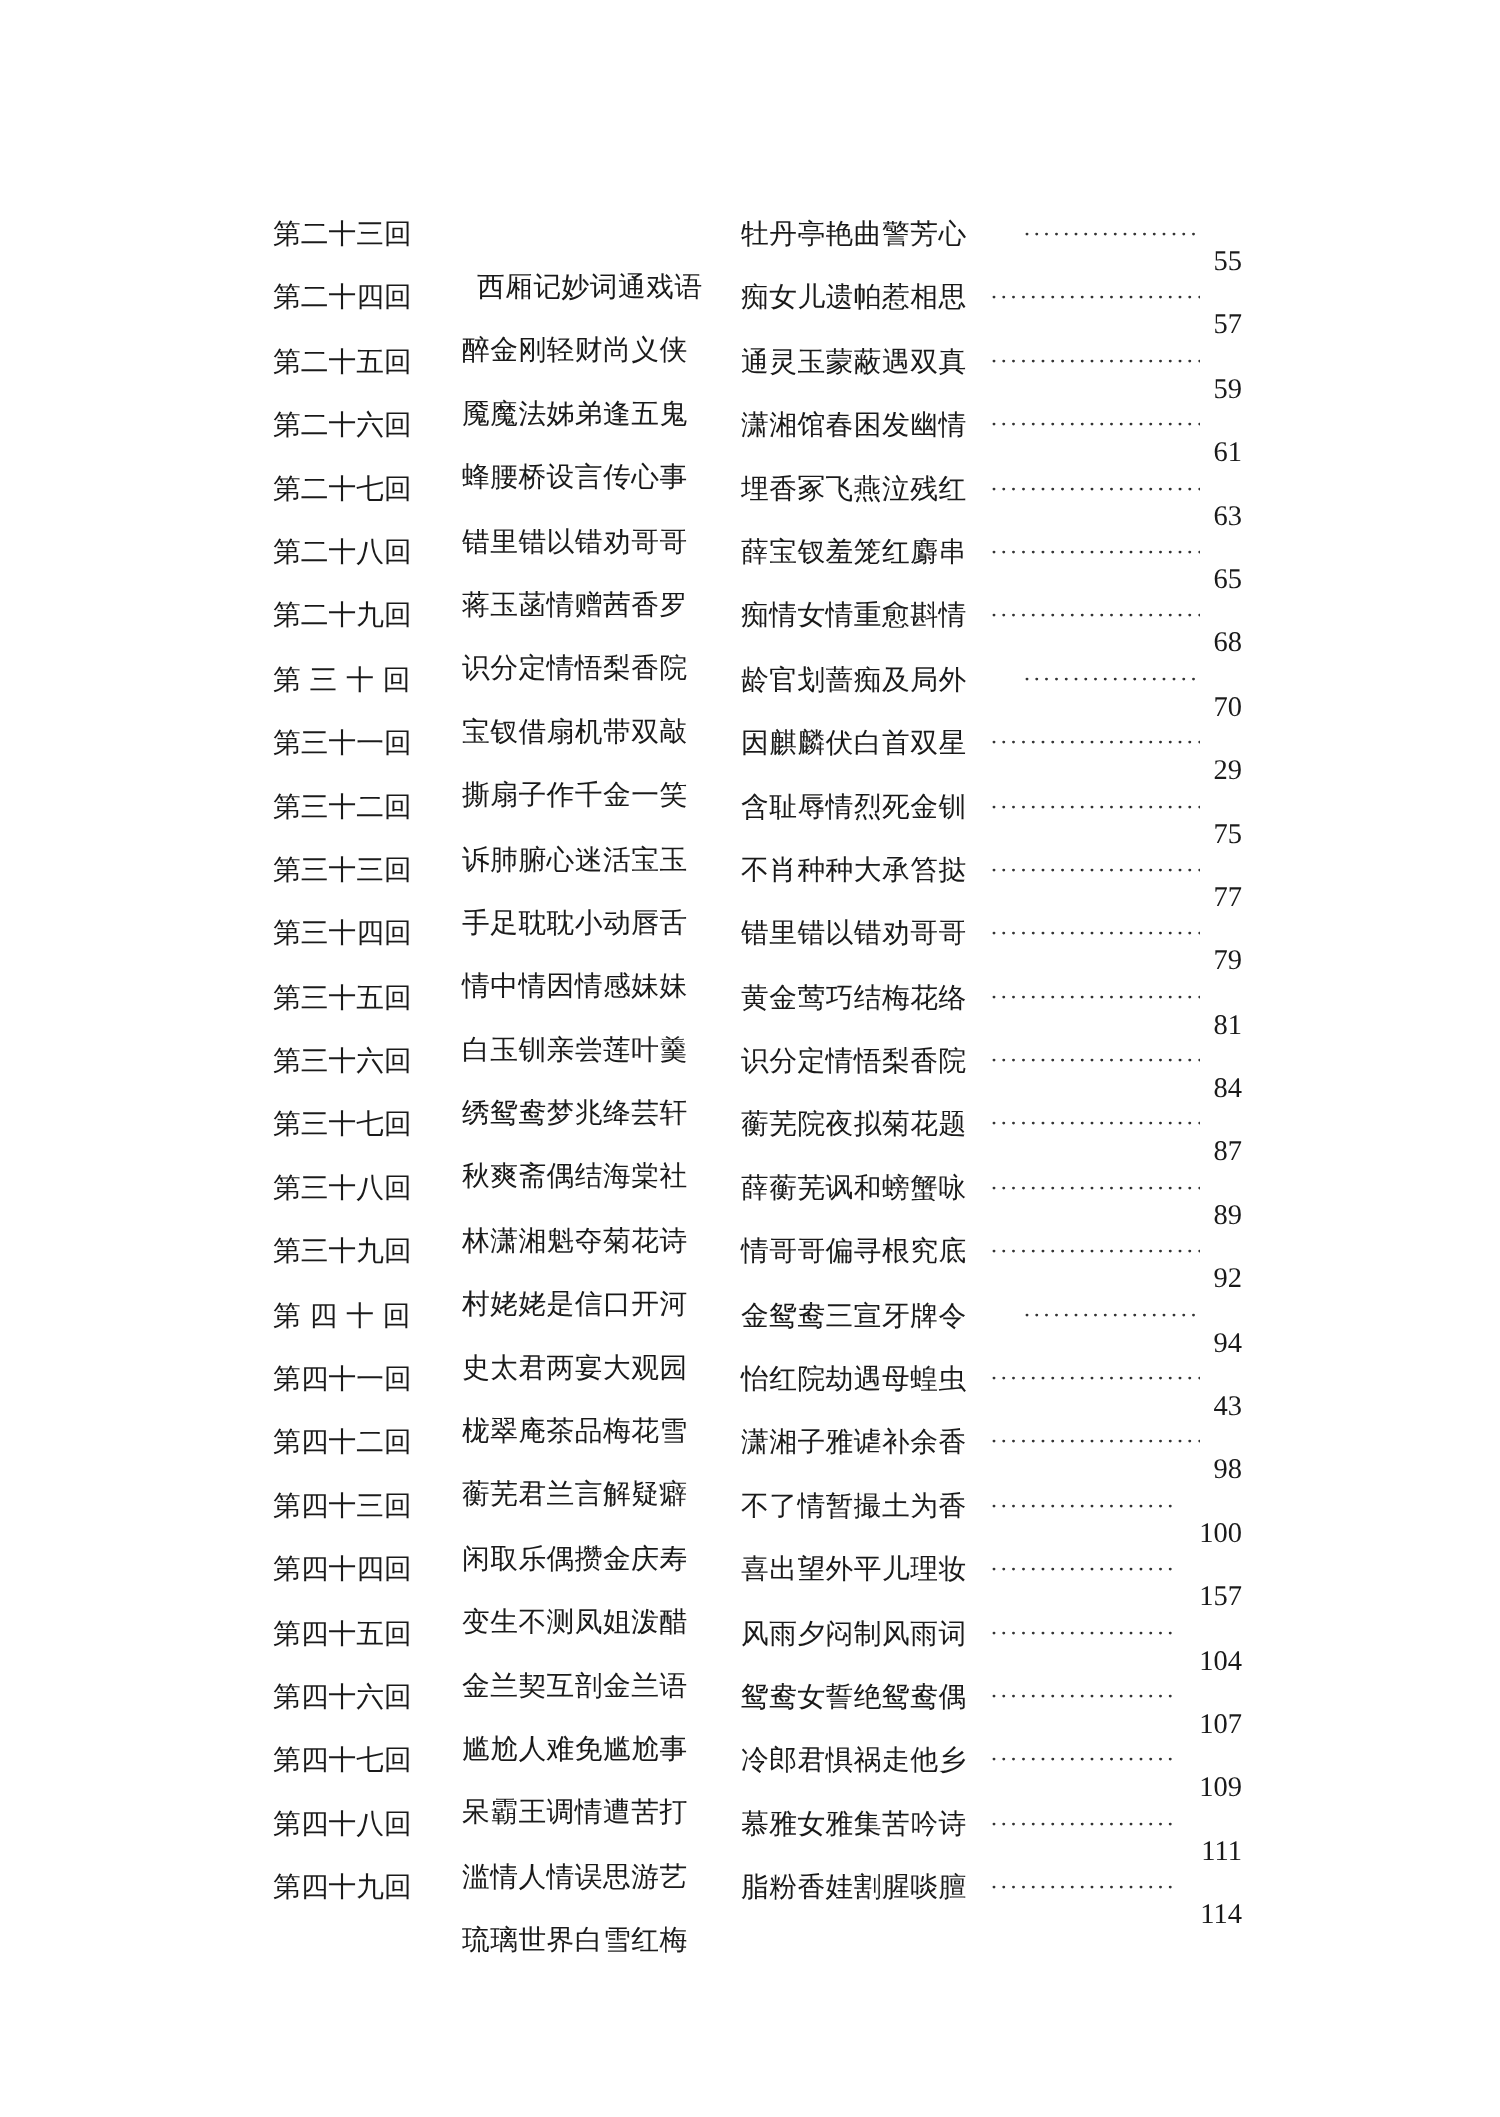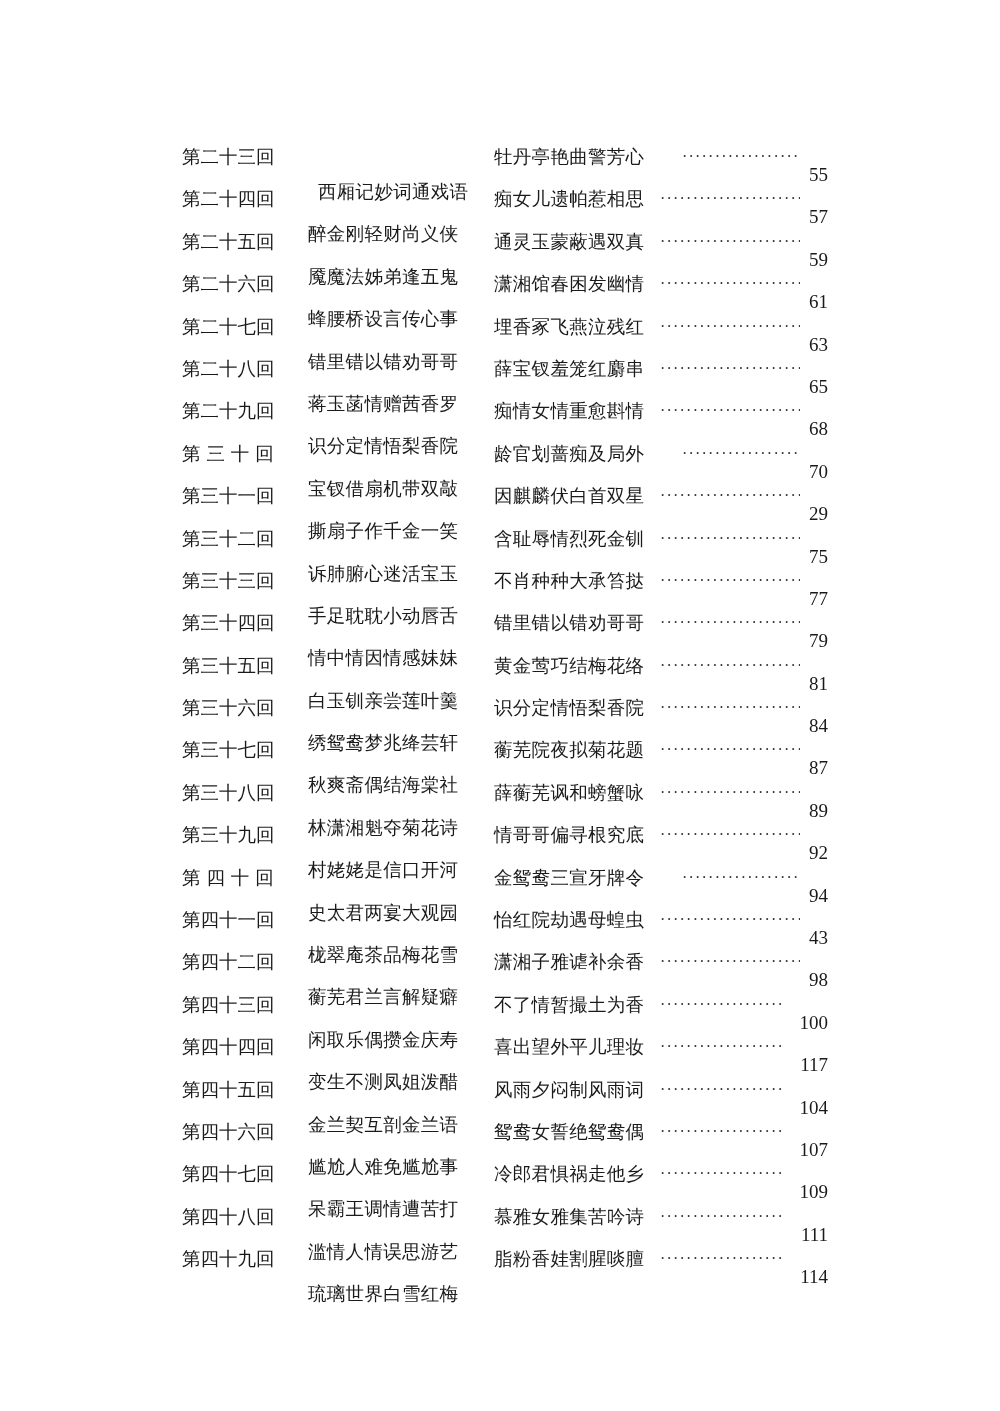--- a/index.html
+++ b/index.html
@@ -245,21 +245,21 @@
     <span class="title2">不了情暂撮土为香</span>
     <span class="leader short">································</span>
     <span class="page">100</span>
   </div>
 
   <div class="toc-row">
     <span class="chapter">第四十四回</span>
     <span class="title1">变生不测凤姐泼醋</span>
     <span class="title2">喜出望外平儿理妆</span>
     <span class="leader short">································</span>
-    <span class="page">117</span>
+    <span class="page">157</span>
   </div>
 
   <div class="toc-row">
     <span class="chapter">第四十五回</span>
     <span class="title1">金兰契互剖金兰语</span>
     <span class="title2">风雨夕闷制风雨词</span>
     <span class="leader short">································</span>
     <span class="page">104</span>
   </div>
 

